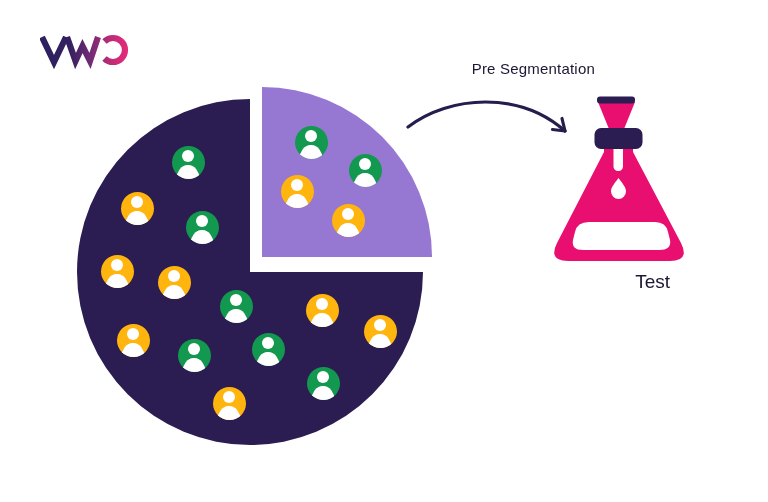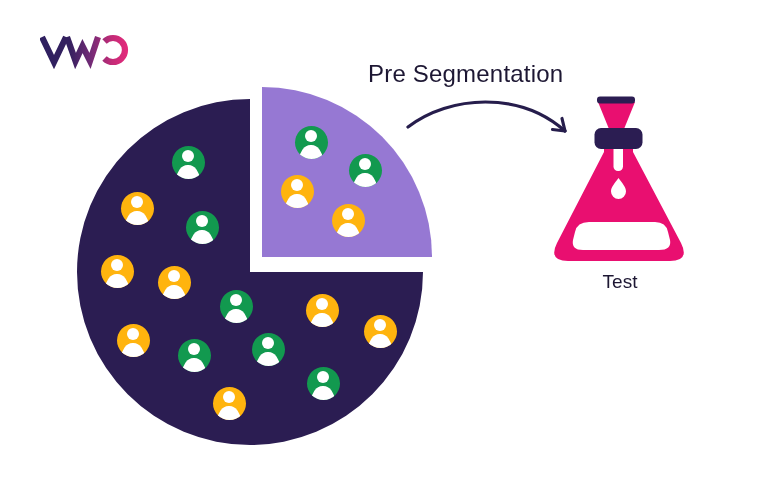--- a/index.html
+++ b/index.html
@@ -39,29 +39,29 @@
     content: ""; position: absolute;
     left: 50%; top: 58%;
     width: 70%; height: 60%;
     margin-left: -35%;
     background: #fff;
     border-radius: 50% 50% 0 0 / 80% 80% 0 0;
   }
 
   
   .pre-seg-label {
-    position: absolute; left: 368px; top: 60px; width: 196px;
-    text-align: left;
-    font-size: 24px; font-weight: 500;
+    position: absolute; left: 399px; top: 60px; width: 196px;
+    text-align: right;
+    font-size: 15px; font-weight: 500;
     color: var(--text, #1D1733);
     letter-spacing: 0.2px;
   }
   .flask-label {
     position: absolute; left: 570px; top: 271px; width: 100px;
-    text-align: center;
+    text-align: right;
     font-size: 19px; font-weight: 500;
     color: var(--text, #1D1733);
   }
 
   
   .arrow { position: absolute; left: 395px; top: 85px; width: 190px; height: 65px; }
 
   
   .flask { position: absolute; left: 545px; top: 90px; width: 155px; height: 180px; }
 </style>

